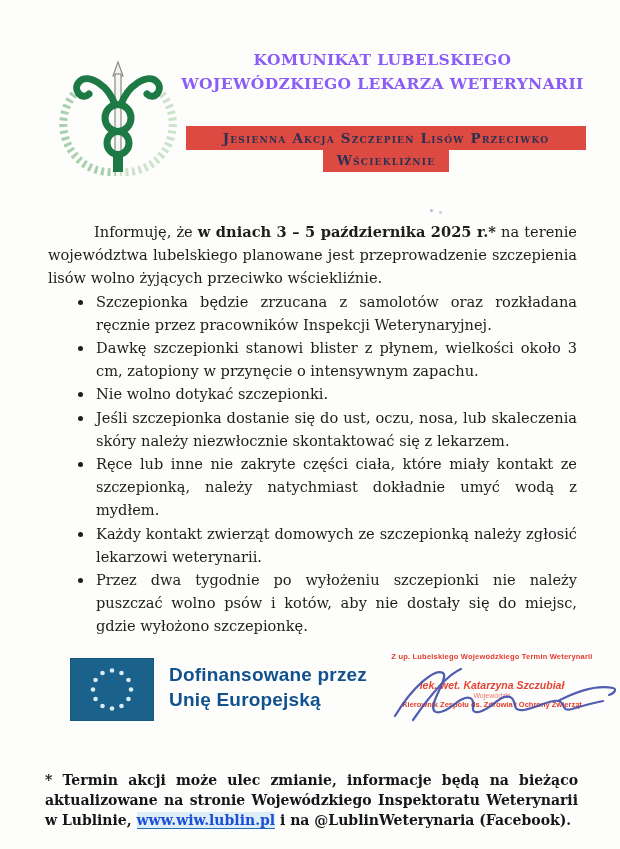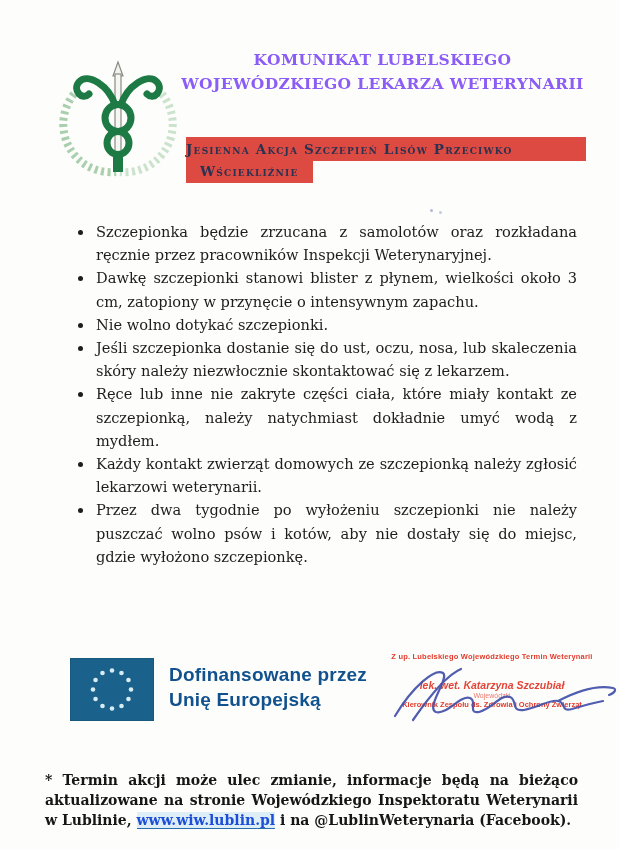--- a/index.html
+++ b/index.html
@@ -6,21 +6,21 @@
   .page{
     position:relative;width:620px;height:849px;background:#fdfdfc;
     overflow:hidden;font-family:"DejaVu Serif",serif;color:#1e1d1b;
   }
   
   .logo{position:absolute;left:58px;top:58px;width:120px;height:120px;}
   .titles{
     position:absolute;left:178px;top:48px;width:409px;text-align:center;
     font-weight:bold;font-size:15.5px;line-height:23.5px;color:#8b5cf6;letter-spacing:.4px;
   }
-  .banner{position:absolute;left:186px;top:137px;width:400px;
+  .banner{position:absolute;left:186px;top:126px;width:400px;text-align:center;
     font-weight:bold;font-variant:small-caps;color:#2b3150;letter-spacing:1.2px;}
   .banner .b1{display:block;background:#dc4a42;font-size:13.5px;padding:4px 0 4px 0;}
   .banner .b2{display:inline-block;background:#dc4a42;font-size:13.5px;padding:2px 14px 4px 14px;}
   .artifact{position:absolute;left:430px;top:209px;width:3px;height:3px;border-radius:50%;
     background:#8a93c9;box-shadow:9px 2px 0 #aab1d6;opacity:.65;}
   
   .doc-body{
     position:absolute;left:48px;top:220px;width:529px;
     font-size:14.6px;line-height:23.2px;text-align:justify;
   }
@@ -77,20 +77,21 @@
   </div>
 
   <div class="banner">
     <span class="b1">Jesienna Akcja Szczepień Lisów Przeciwko</span>
     <span class="b2">Wściekliźnie</span>
   </div>
 
   <div class="artifact"></div>
 
   <div class="doc-body">
+    <p class="intro"><span>Informuję, że </span><strong>w dniach 3 – 5 października 2025 r.*</strong><span> na terenie województwa lubelskiego planowane jest przeprowadzenie szczepienia lisów wolno żyjących przeciwko wściekliźnie.</span></p>
     <ul class="bullets">
       <li>Szczepionka będzie zrzucana z samolotów oraz rozkładana ręcznie przez pracowników Inspekcji Weterynaryjnej.</li>
       <li>Dawkę szczepionki stanowi blister z płynem, wielkości około 3 cm, zatopiony w przynęcie o intensywnym zapachu.</li>
       <li>Nie wolno dotykać szczepionki.</li>
       <li>Jeśli szczepionka dostanie się do ust, oczu, nosa, lub skaleczenia skóry należy niezwłocznie skontaktować się z lekarzem.</li>
       <li>Ręce lub inne nie zakryte części ciała, które miały kontakt ze szczepionką, należy natychmiast dokładnie umyć wodą z mydłem.</li>
       <li>Każdy kontakt zwierząt domowych ze szczepionką należy zgłosić lekarzowi weterynarii.</li>
       <li>Przez dwa tygodnie po wyłożeniu szczepionki nie należy puszczać wolno psów i kotów, aby nie dostały się do miejsc, gdzie wyłożono szczepionkę.</li>
     </ul>
   </div>

